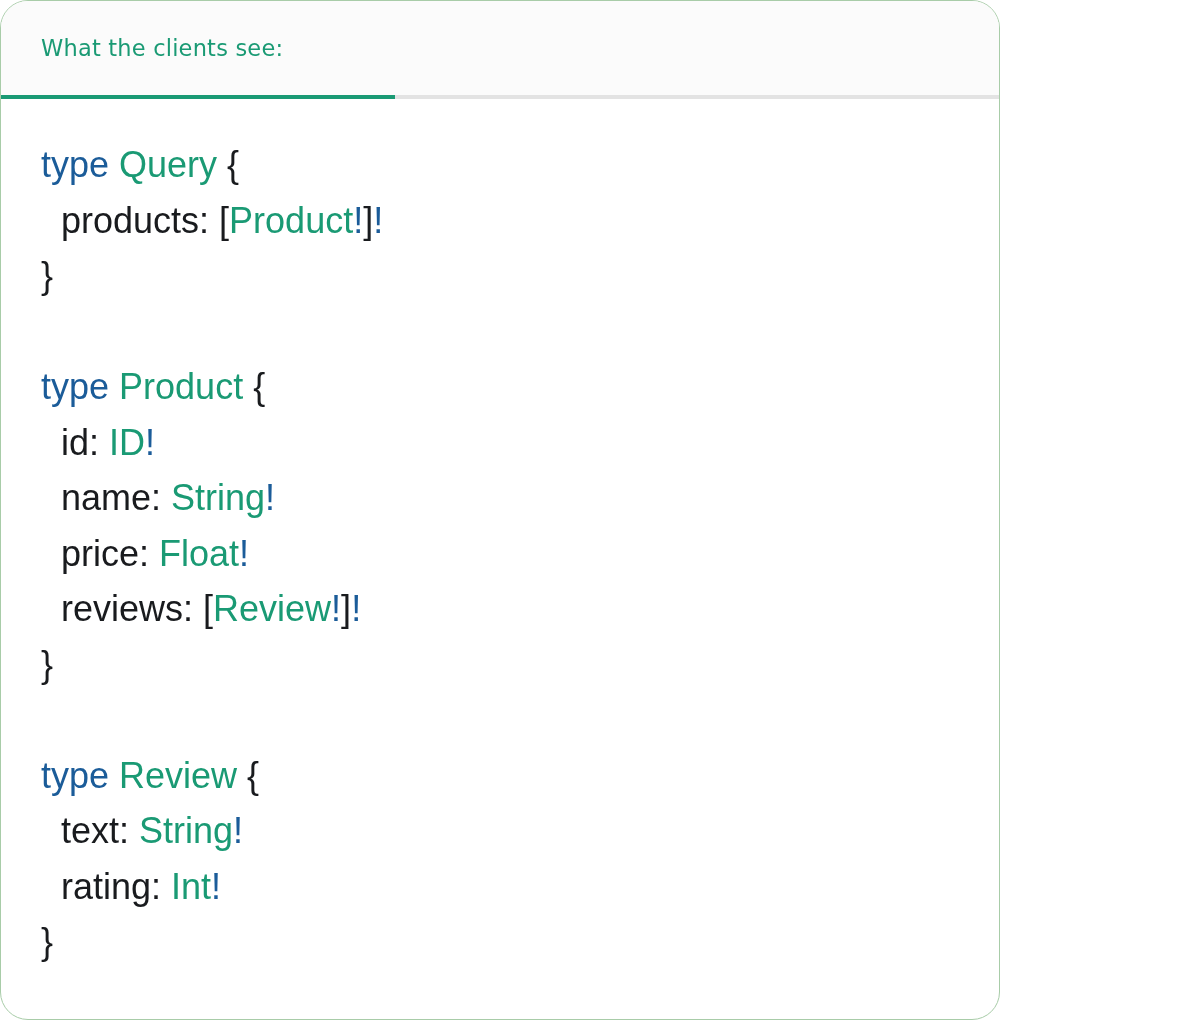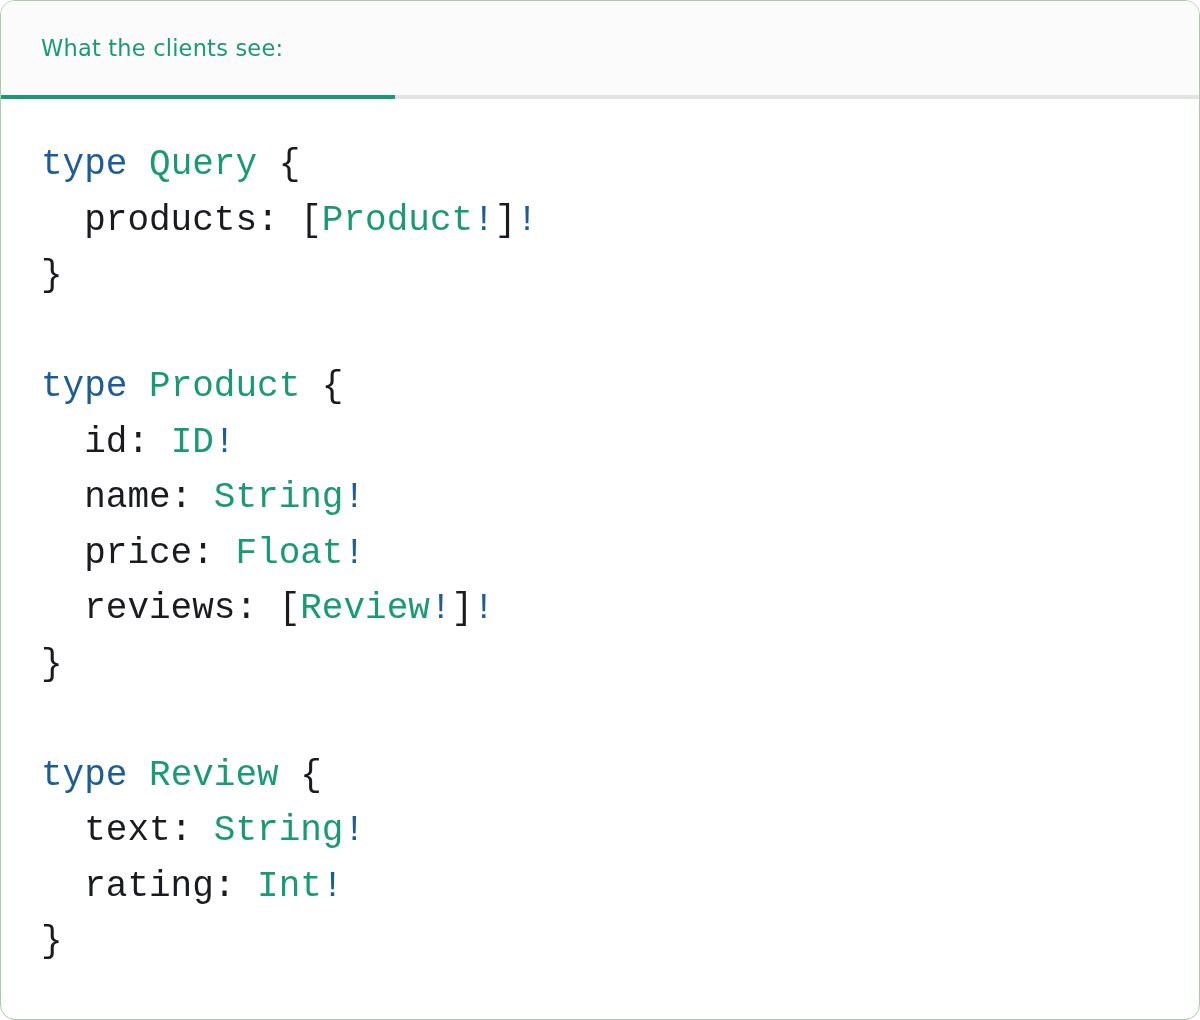--- a/index.html
+++ b/index.html
@@ -5,25 +5,25 @@
   html, body {
     margin: 0;
     padding: 0;
     background: #ffffff;
     width: 1200px;
     height: 1020px;
     font-family: "DejaVu Sans", "Liberation Sans", sans-serif;
   }
   .card {
     box-sizing: border-box;
-    width: 1200px;
+    width: 1000px;
     height: 1020px;
     background: #ffffff;
     border: 1px solid var(--border, #a8cca8);
-    border-radius: 15px;
+    border-radius: 28px;
     overflow: hidden;
   }
   .card-header {
     position: relative;
     height: 94px;
     background: var(--header-bg, #fbfbfb);
     border-bottom: 4px solid var(--tab-rest, #e3e3e3);
   }
   .tab {
     display: flex;
@@ -44,21 +44,21 @@
     position: absolute;
     left: 0;
     bottom: -4px;
     width: 394px;
     height: 4px;
     background: var(--accent, #1a9a74);
   }
   pre.code {
     margin: 0;
     padding: 38px 40px 40px 40px;
-    font-family: Liberation Mono, monospace;
+    font-family: Liberation Sans, sans-serif;
     font-size: 36px;
     line-height: 55.5px;
     color: var(--pl, #191b1e);
     white-space: pre;
   }
   .tok-kw { color: var(--kw, #1b5c99); }
   .tok-ty { color: var(--ty, #1a9a74); }
   .tok-pl { color: var(--pl, #191b1e); }
 </style>
 </head>

